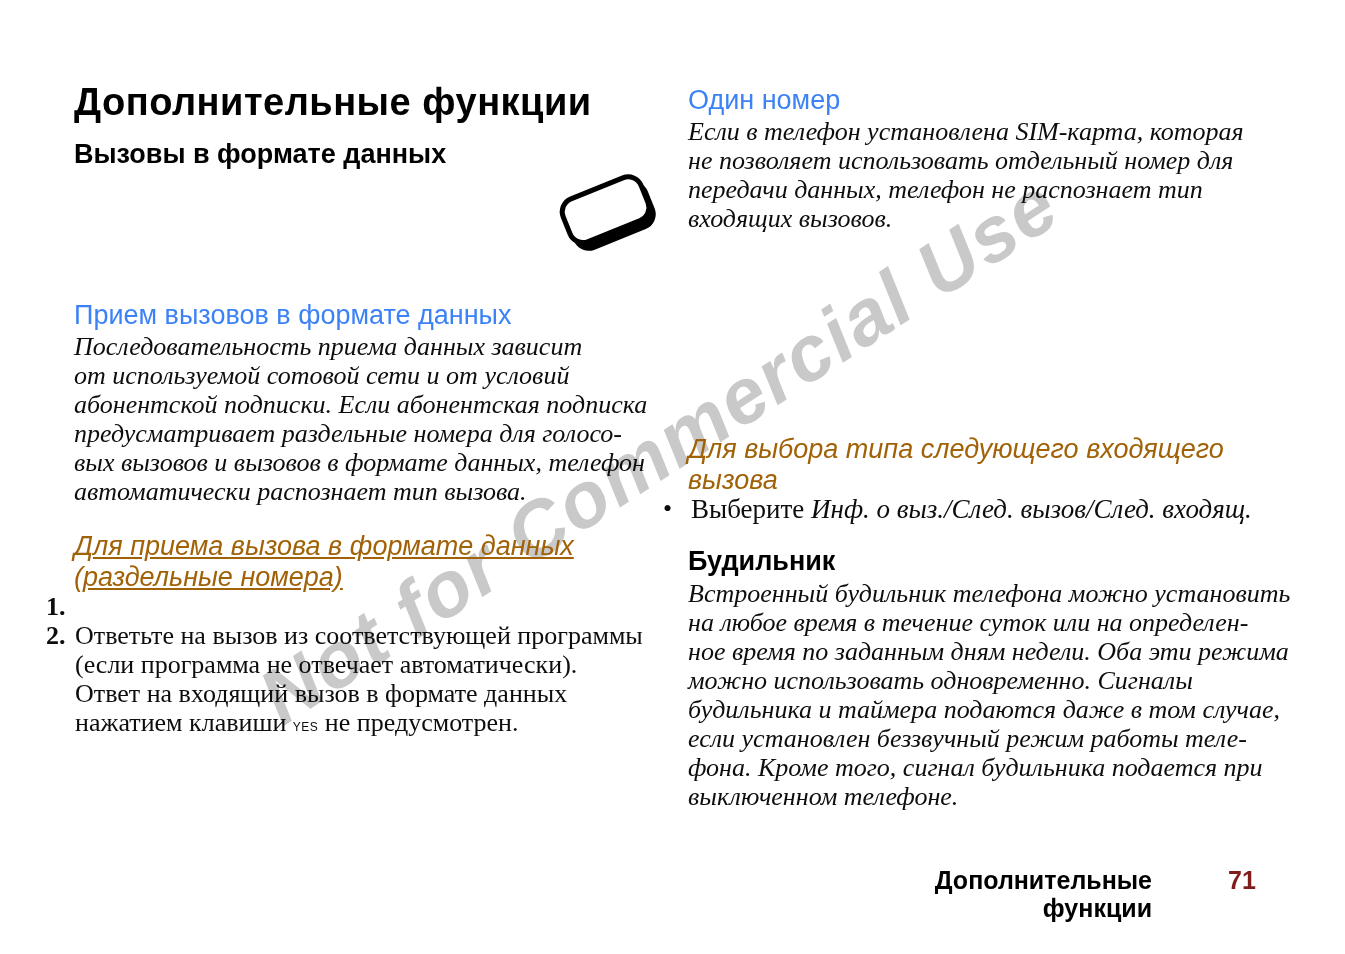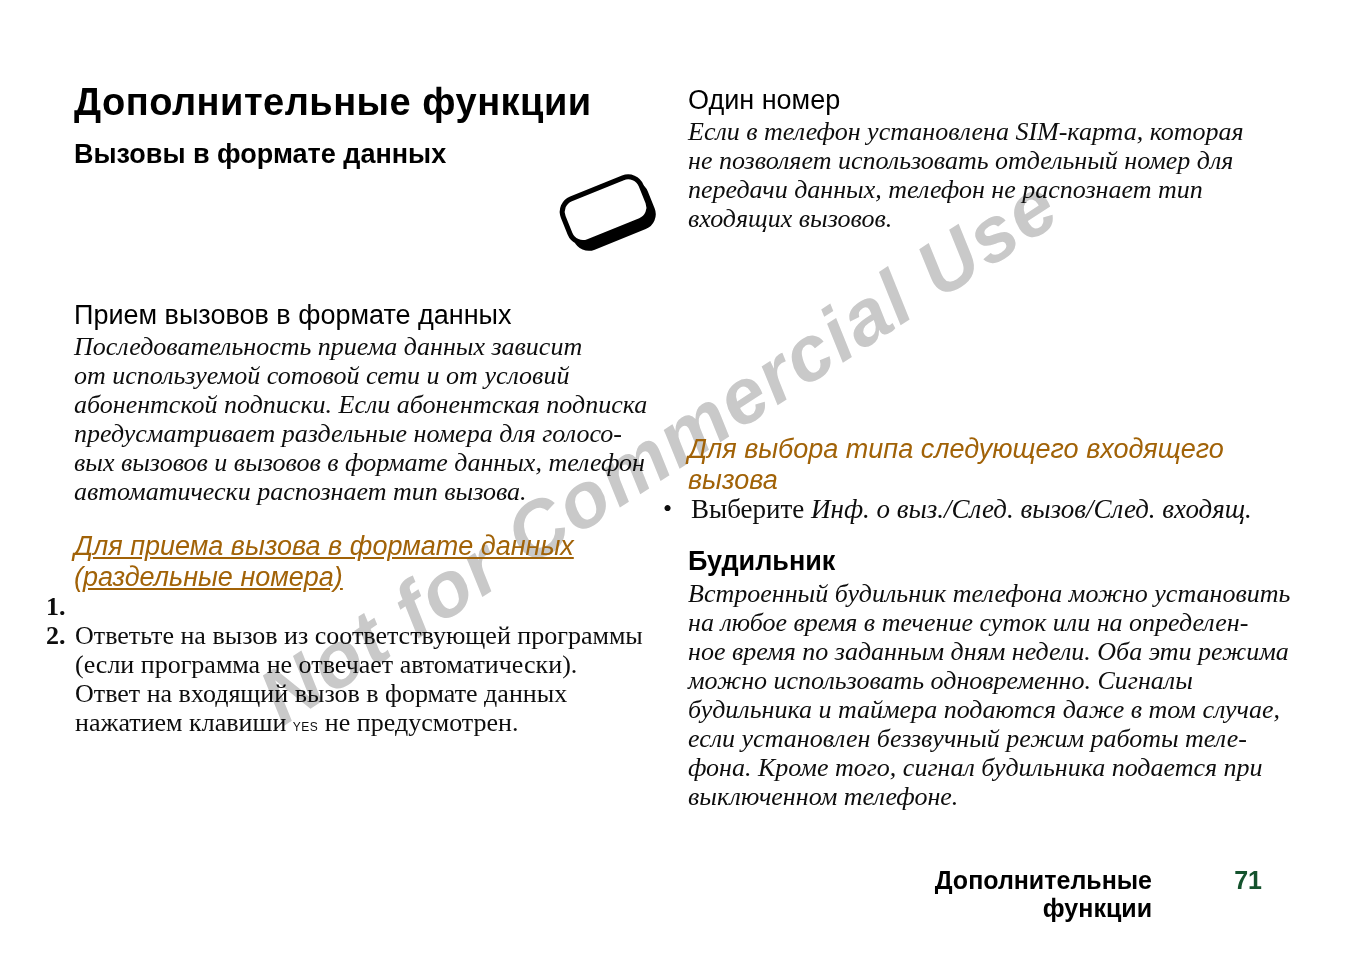--- a/index.html
+++ b/index.html
@@ -28,21 +28,21 @@
     font-family:"Liberation Sans","DejaVu Sans",sans-serif;
     font-weight:bold; font-size:38px; line-height:44px; letter-spacing:0.5px;
     color:#000;
   }
   .h-bold {
     font-family:"Liberation Sans","DejaVu Sans",sans-serif;
     font-weight:bold; font-size:27px; line-height:31px; color:#000;
   }
   .h-reg {
     font-family:"Liberation Sans","DejaVu Sans",sans-serif;
-    font-weight:normal; font-size:27px; line-height:31px; color:#000000;
+    font-weight:normal; font-size:27px; line-height:31px; color:#3b82f6;
   }
   .h-italic {
     font-family:"Liberation Sans","DejaVu Sans",sans-serif;
     font-style:italic; font-size:27px; line-height:31px; color:#a16207;
     white-space:pre-line;
   }
   .body-block {
     font-size:26px; line-height:29px; white-space:pre-line;font-style:italic;
   }
   .indent-first { text-indent:24px; }
@@ -61,23 +61,23 @@
   .bullet-marker { flex:none; width:28px; font-size:26px; line-height:30px; }
   .bullet-text { font-size:27px; line-height:30px; white-space:nowrap; }
   .menu-path { font-style:italic; }
 
   .footer-label {
     left:850px; top:866px; width:302px; text-align:right;
     font-family:"Liberation Sans","DejaVu Sans",sans-serif;
     font-weight:bold; font-size:25px; line-height:28px; color:#000;
   }
   .footer-page {
-    left:1222px; top:866px; width:40px; text-align:right;
+    left:1222px; top:866px; width:40px; text-align:center;
     font-family:"Liberation Sans","DejaVu Sans",sans-serif;
-    font-weight:bold; font-size:25px; line-height:28px; color:#14532d;
+    font-weight:bold; font-size:25px; line-height:28px; color:#7f1d1d;
   }
   .phone-icon-box { left:556px; top:166px; width:104px; height:94px; }
 </style>
 </head>
 <body>
 
 <div class="page">
 
   <div class="abs watermark">Not for Commercial Use</div>
 

